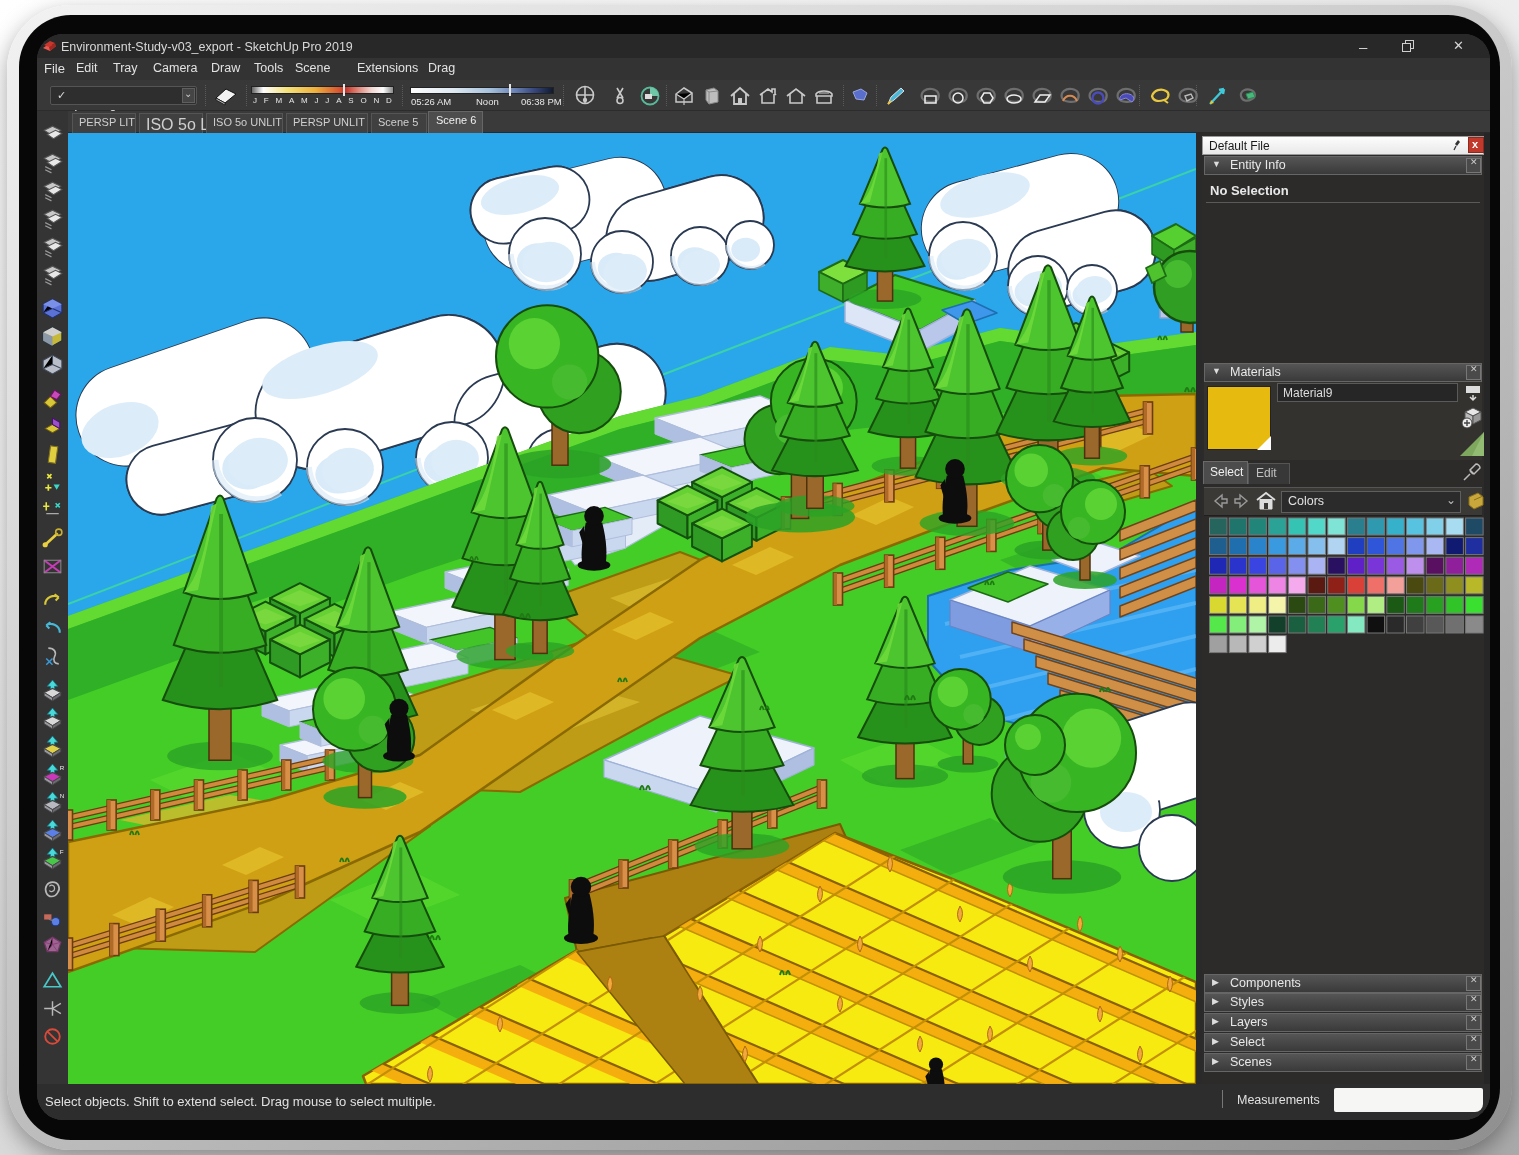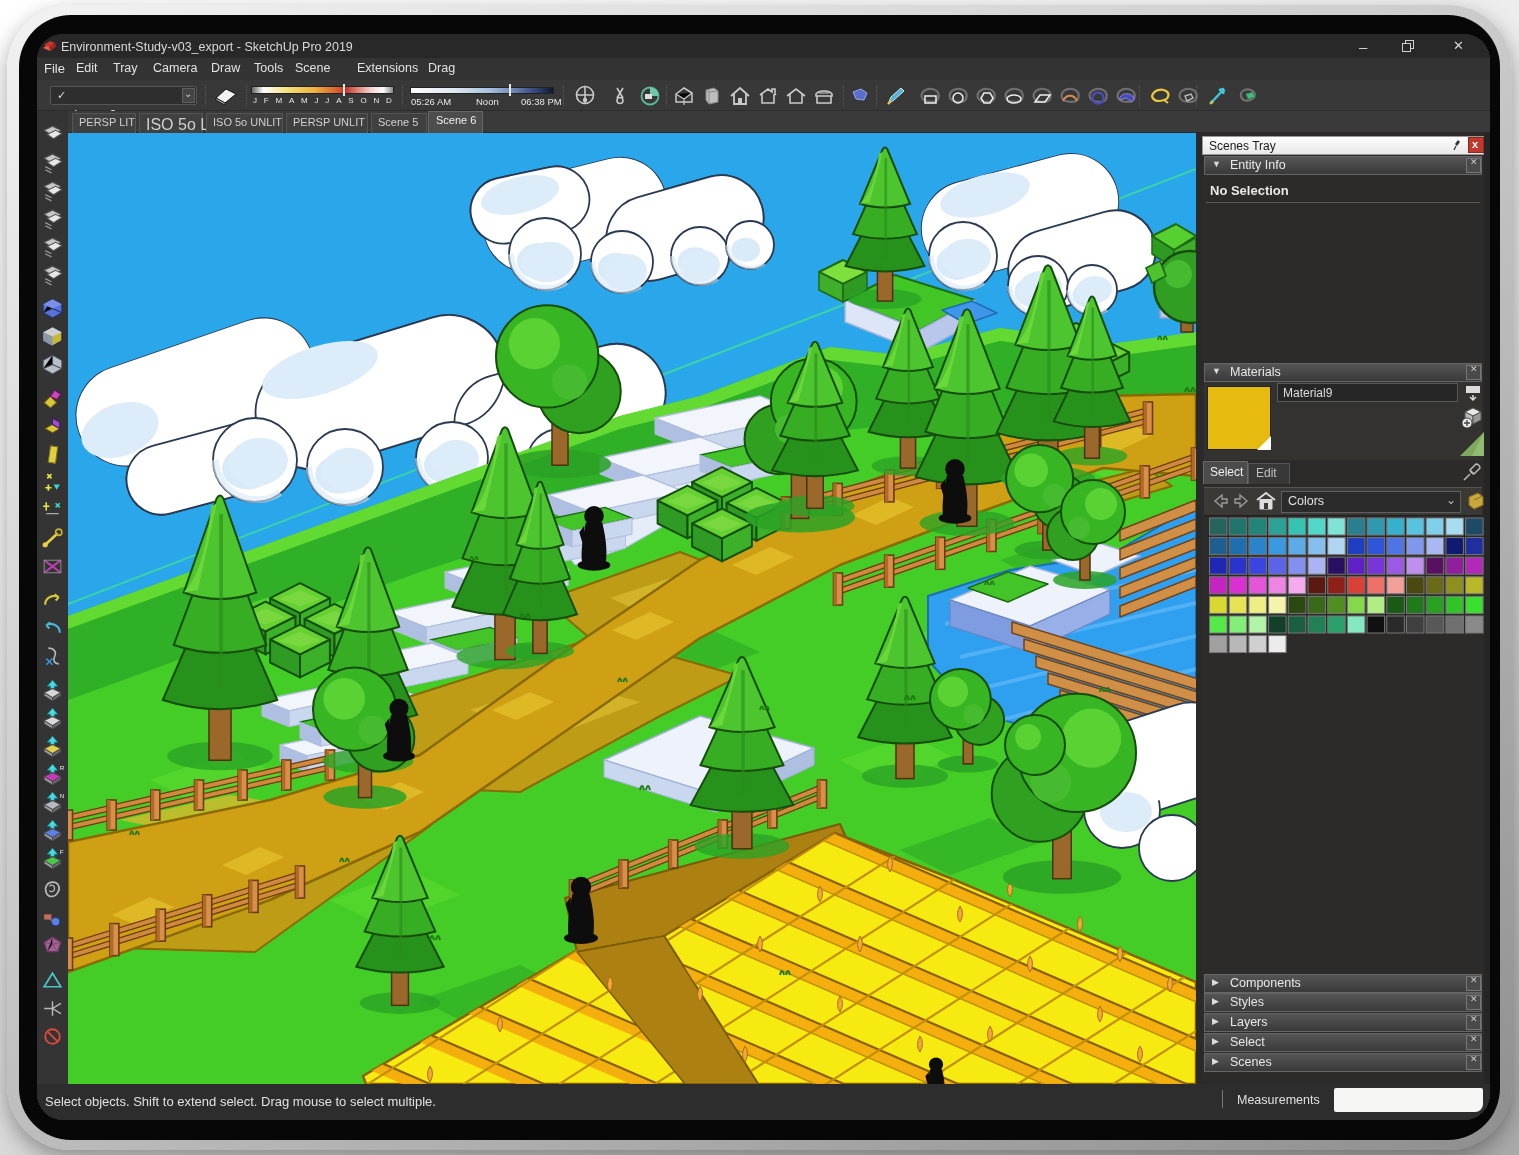--- a/index.html
+++ b/index.html
@@ -936,21 +936,21 @@
       <path d="M985 585 q1.8 -7.2 3.6 0 M990.4 585 q1.8 -7.2 3.6 0" fill="none" stroke="#1f7a14" stroke-width="1.8"></path>
       <path d="M1158 340 q1.8 -7.2 3.6 0 M1163.4 340 q1.8 -7.2 3.6 0" fill="none" stroke="#1f7a14" stroke-width="1.8"></path>
       <path d="M760 710 q1.8 -7.2 3.6 0 M765.4 710 q1.8 -7.2 3.6 0" fill="none" stroke="#1f7a14" stroke-width="1.8"></path>
       <path d="M470 560 q1.6 -6.4 3.2 0 M474.8 560 q1.6 -6.4 3.2 0" fill="none" stroke="#1f7a14" stroke-width="1.6"></path>
       <path d="M130 835 q1.8 -7.2 3.6 0 M135.4 835 q1.8 -7.2 3.6 0" fill="none" stroke="#1f7a14" stroke-width="1.8"></path>
     </svg>
     <div class="abs" style="left:1159px;top:99px;width:6px;height:951px;background:#2a2a2a"></div>
     <div class="abs" style="left:1447px;top:99px;width:6px;height:951px;background:#262626"></div>
     <div class="abs" style="left:1165px;top:99px;width:282px;height:951px;background:#2c2b2a"></div>
     <div class="abs" style="left:1165px;top:102px;width:282px;height:19px;background:linear-gradient(#fdfdfd,#e8e8e8);border:1px solid #999"></div>
-    <div class="abs t" style="left:1172px;top:105px;font-size:12px;color:#1a1a1a">Scenes Tray</div>
+    <div class="abs t" style="left:1172px;top:105px;font-size:12px;color:#1a1a1a">Default File</div>
     <svg class="abs" style="left:1415px;top:105px" width="13" height="13" viewBox="0 0 13 13">
       <path d="M6 1 L8 3 L5 7 L3 5 Z" fill="#333"></path>
       <path d="M4 7 L2 11" stroke="#333" stroke-width="1.2"></path>
     </svg>
     <div class="abs" style="left:1431px;top:103px;width:16px;height:16px;background:#c0392b;border:1px solid #8a2a20"></div>
     <div class="abs t" style="left:1435px;top:104px;font-size:11px;color:#fff;font-weight:bold">x</div>
     <div class="abs" style="left:1167px;top:122px;width:278px;height:19px;background:linear-gradient(#555,#3a3a3a);border:1px solid #666"></div>
     <div class="abs t" style="left:1175px;top:125px;font-size:9px;color:#ddd">▼</div>
     <div class="abs t" style="left:1193px;top:124px;font-size:12.5px;color:#e8e8e8">Entity Info</div>
     <div class="abs" style="left:1429px;top:124px;width:15px;height:15px;background:#4a4a4a;border:1px solid #777"></div>

